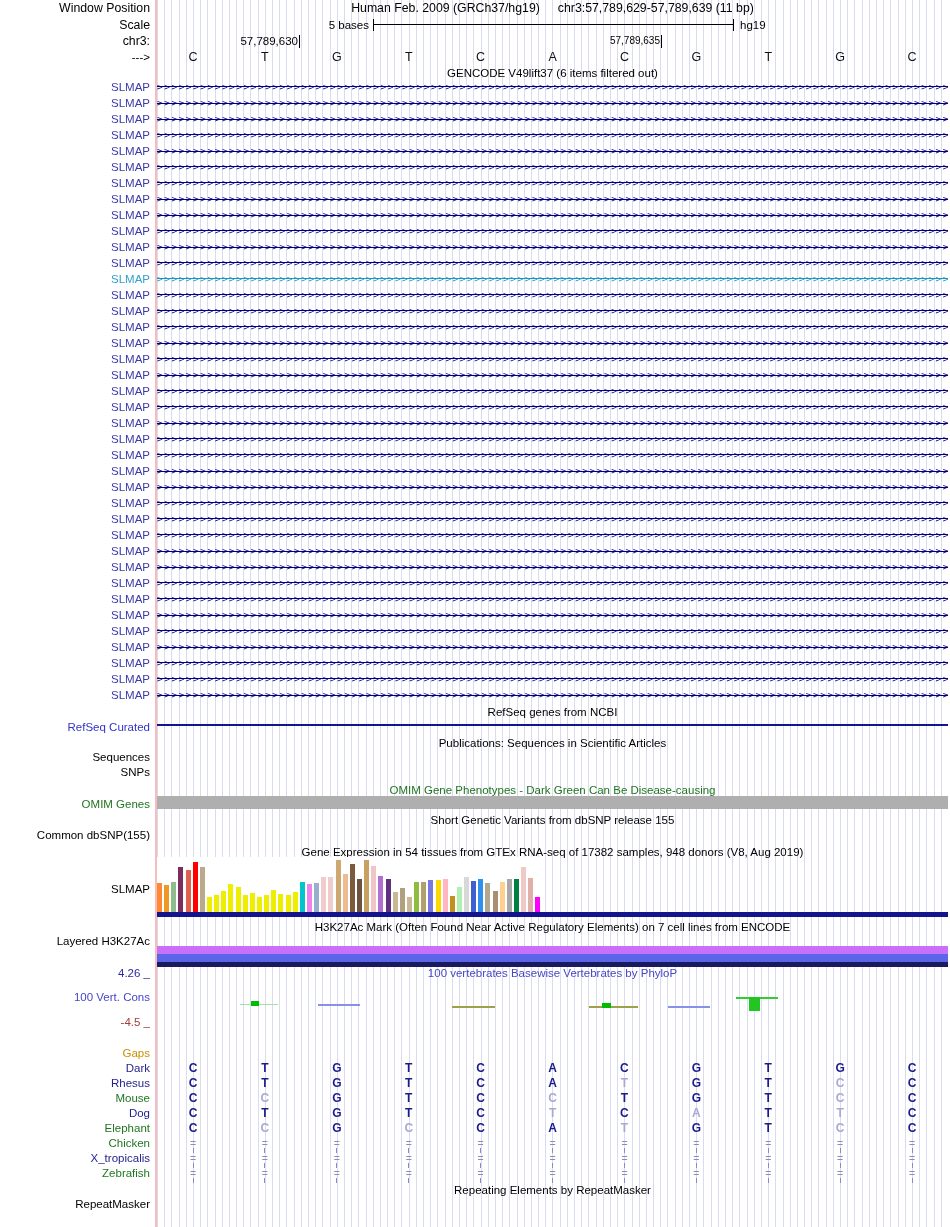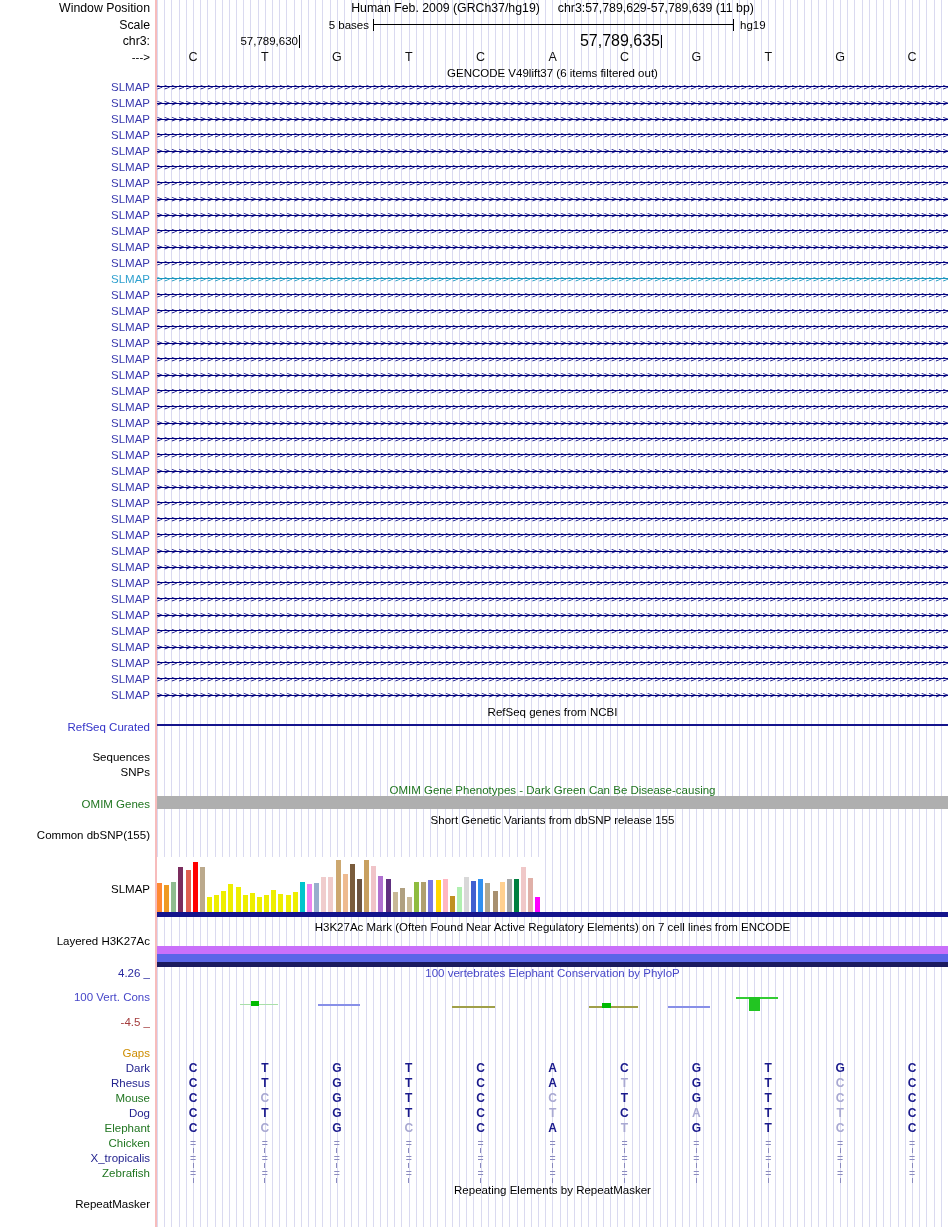--- a/index.html
+++ b/index.html
@@ -48,21 +48,21 @@
   <div class="lbl hdr" style="top:18px">Scale</div>
   <div class="abs" style="top:18px;left:269px;width:100px;text-align:right;font-size:11.5px;line-height:14px">5 bases</div>
   <div class="abs" style="top:19px;left:373px;width:359px;height:12px;border-left:1px solid #000;border-right:1px solid #000">
       <div class="scaleline"></div>
     </div>
   <div class="abs" style="top:18px;left:740px;font-size:11.5px;line-height:14px">hg19</div>
 
   <div class="lbl hdr" style="top:34px">chr3:</div>
   <div class="abs" style="top:34px;left:150px;width:148px;text-align:right;font-size:11.5px;line-height:14px">57,789,630</div>
   <div class="abs" style="top:35px;left:299px;width:1px;height:13px;background:#000"></div>
-  <div class="abs" style="top:34px;left:512px;width:148px;text-align:right;font-size:16px;line-height:14px">57,789,635</div>
+  <div class="abs" style="top:34px;left:512px;width:148px;text-align:right;font-size:10px;line-height:14px">57,789,635</div>
   <div class="abs" style="top:35px;left:661px;width:1px;height:13px;background:#000"></div>
 
   <div class="lbl" style="top:50px">---&gt;</div>
   <div id="base-row">
       <div class="baserow-cell" style="top:50px;left:157px">C</div>
       <div class="baserow-cell" style="top:50px;left:228.91px">T</div>
       <div class="baserow-cell" style="top:50px;left:300.82px">G</div>
       <div class="baserow-cell" style="top:50px;left:372.73px">T</div>
       <div class="baserow-cell" style="top:50px;left:444.64px">C</div>
       <div class="baserow-cell" style="top:50px;left:516.55px">A</div>
@@ -152,30 +152,32 @@
       <div class="genelbl" style="top:673px">SLMAP</div>
       <div class="generow" style="top:673px">&gt;&gt;&gt;&gt;&gt;&gt;&gt;&gt;&gt;&gt;&gt;&gt;&gt;&gt;&gt;&gt;&gt;&gt;&gt;&gt;&gt;&gt;&gt;&gt;&gt;&gt;&gt;&gt;&gt;&gt;&gt;&gt;&gt;&gt;&gt;&gt;&gt;&gt;&gt;&gt;&gt;&gt;&gt;&gt;&gt;&gt;&gt;&gt;&gt;&gt;&gt;&gt;&gt;&gt;&gt;&gt;&gt;&gt;&gt;&gt;&gt;&gt;&gt;&gt;&gt;&gt;&gt;&gt;&gt;&gt;&gt;&gt;&gt;&gt;&gt;&gt;&gt;&gt;&gt;&gt;&gt;&gt;&gt;&gt;&gt;&gt;&gt;&gt;&gt;&gt;&gt;&gt;&gt;&gt;&gt;&gt;&gt;&gt;&gt;&gt;&gt;&gt;&gt;&gt;&gt;&gt;&gt;&gt;&gt;&gt;</div>
       <div class="genelbl" style="top:689px">SLMAP</div>
       <div class="generow" style="top:689px">&gt;&gt;&gt;&gt;&gt;&gt;&gt;&gt;&gt;&gt;&gt;&gt;&gt;&gt;&gt;&gt;&gt;&gt;&gt;&gt;&gt;&gt;&gt;&gt;&gt;&gt;&gt;&gt;&gt;&gt;&gt;&gt;&gt;&gt;&gt;&gt;&gt;&gt;&gt;&gt;&gt;&gt;&gt;&gt;&gt;&gt;&gt;&gt;&gt;&gt;&gt;&gt;&gt;&gt;&gt;&gt;&gt;&gt;&gt;&gt;&gt;&gt;&gt;&gt;&gt;&gt;&gt;&gt;&gt;&gt;&gt;&gt;&gt;&gt;&gt;&gt;&gt;&gt;&gt;&gt;&gt;&gt;&gt;&gt;&gt;&gt;&gt;&gt;&gt;&gt;&gt;&gt;&gt;&gt;&gt;&gt;&gt;&gt;&gt;&gt;&gt;&gt;&gt;&gt;&gt;&gt;&gt;&gt;&gt;&gt;</div>
     </div>
 
   <div class="ctitle" style="top:705px">RefSeq genes from NCBI</div>
   <div class="hline" style="top:724px;height:2px;background:#14148c"></div>
   <div class="lbl blue" style="top:720px">RefSeq Curated</div>
 
+  <div class="ctitle" style="top:736px">Publications: Sequences in Scientific Articles</div>
   <div class="lbl" style="top:750px">Sequences</div>
   <div class="lbl" style="top:765px">SNPs</div>
 
   <div class="ctitle green" style="top:783px">OMIM Gene Phenotypes - Dark Green Can Be Disease-causing</div>
   <div class="hline" style="top:796px;height:13px;background:#afafaf"></div>
   <div class="lbl green" style="top:797px">OMIM Genes</div>
 
   <div class="ctitle" style="top:813px">Short Genetic Variants from dbSNP release 155</div>
   <div class="lbl" style="top:828px">Common dbSNP(155)</div>
 
+  <div class="ctitle" style="top:845px">Gene Expression in 54 tissues from GTEx RNA-seq of 17382 samples, 948 donors (V8, Aug 2019)</div>
   <div class="abs" style="top:857px;left:157px;width:386px;height:55px;background:#fff"></div>
   <div id="gtex-bars" class="abs" style="top:859px;left:157px;width:386px;height:53px">
       <div style="position:absolute;bottom:0;left:0.0px;width:5px;height:29px;background:#FF8833"></div>
       <div style="position:absolute;bottom:0;left:7.1px;width:5px;height:27px;background:#EE9922"></div>
       <div style="position:absolute;bottom:0;left:14.3px;width:5px;height:30px;background:#8FBC8F"></div>
       <div style="position:absolute;bottom:0;left:21.4px;width:5px;height:45px;background:#7B2D5E"></div>
       <div style="position:absolute;bottom:0;left:28.6px;width:5px;height:42px;background:#E06050"></div>
       <div style="position:absolute;bottom:0;left:35.7px;width:5px;height:50px;background:#FF0000"></div>
       <div style="position:absolute;bottom:0;left:42.8px;width:5px;height:45px;background:#BBA98C"></div>
       <div style="position:absolute;bottom:0;left:50.0px;width:5px;height:15px;background:#EEEE00"></div>
@@ -229,21 +231,21 @@
   <div class="lbl" style="top:882px">SLMAP</div>
   <div class="hline" style="top:912px;height:5px;background:#14148c"></div>
 
   <div class="ctitle" style="top:920px">H3K27Ac Mark (Often Found Near Active Regulatory Elements) on 7 cell lines from ENCODE</div>
   <div class="lbl" style="top:934px">Layered H3K27Ac</div>
   <div class="hline" style="top:946px;height:8px;background:#C970FA"></div>
   <div class="hline" style="top:954px;height:8px;background:#5A65E8"></div>
   <div class="hline" style="top:962px;height:5px;background:#1A1A5E"></div>
 
   <div class="lbl dkblue" style="top:966px">4.26 _</div>
-  <div class="ctitle tblue" style="top:966px">100 vertebrates Elephant Conservation by PhyloP</div>
+  <div class="ctitle tblue" style="top:966px">100 vertebrates Basewise Vertebrates by PhyloP</div>
   <div class="lbl tblue" style="top:990px">100 Vert. Cons</div>
   <div class="lbl dred" style="top:1015px">-4.5 _</div>
   <div id="cons-marks">
       <div style="position:absolute;left:240px;top:1004px;width:38px;height:1px;background:#A9DFA9"></div>
       <div style="position:absolute;left:251px;top:1001px;width:8px;height:5px;background:#00BB00"></div>
       <div style="position:absolute;left:318px;top:1004px;width:42px;height:2px;background:#8890E8"></div>
       <div style="position:absolute;left:452px;top:1006px;width:43px;height:2px;background:#A0A048"></div>
       <div style="position:absolute;left:589px;top:1006px;width:49px;height:2px;background:#A0A048"></div>
       <div style="position:absolute;left:602px;top:1003px;width:9px;height:5px;background:#00BB00"></div>
       <div style="position:absolute;left:668px;top:1006px;width:42px;height:2px;background:#8890E8"></div>

